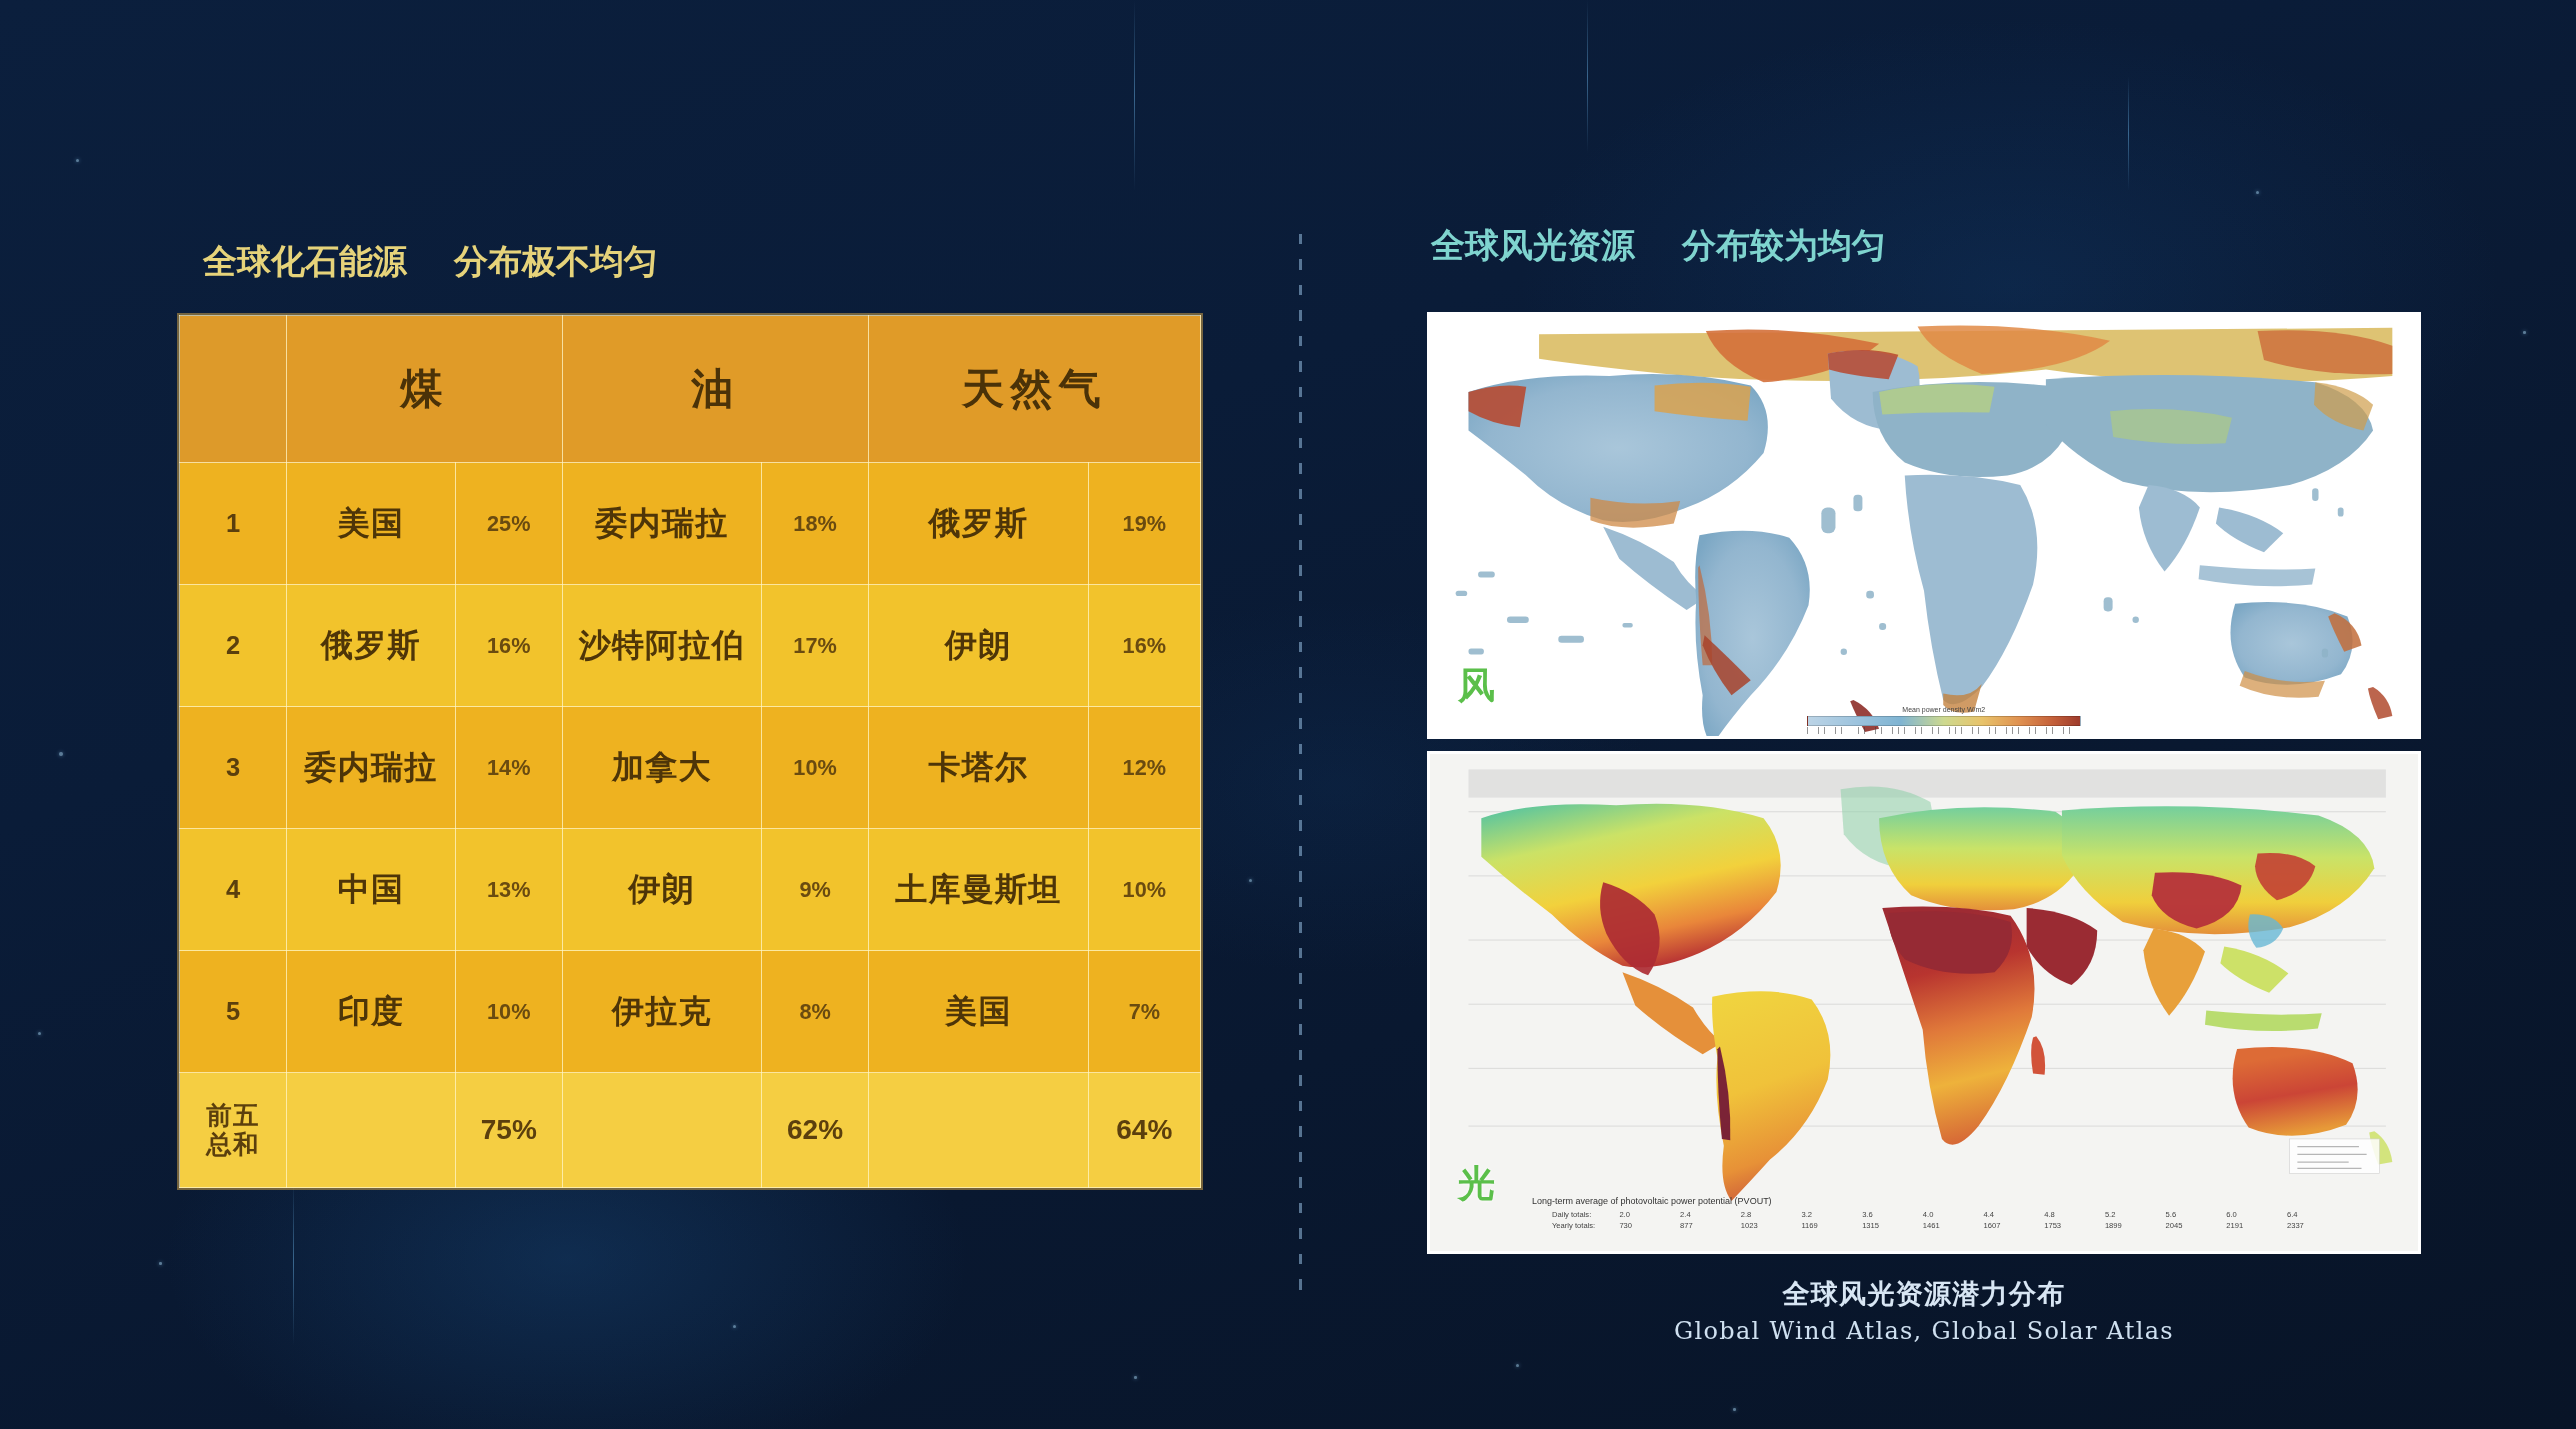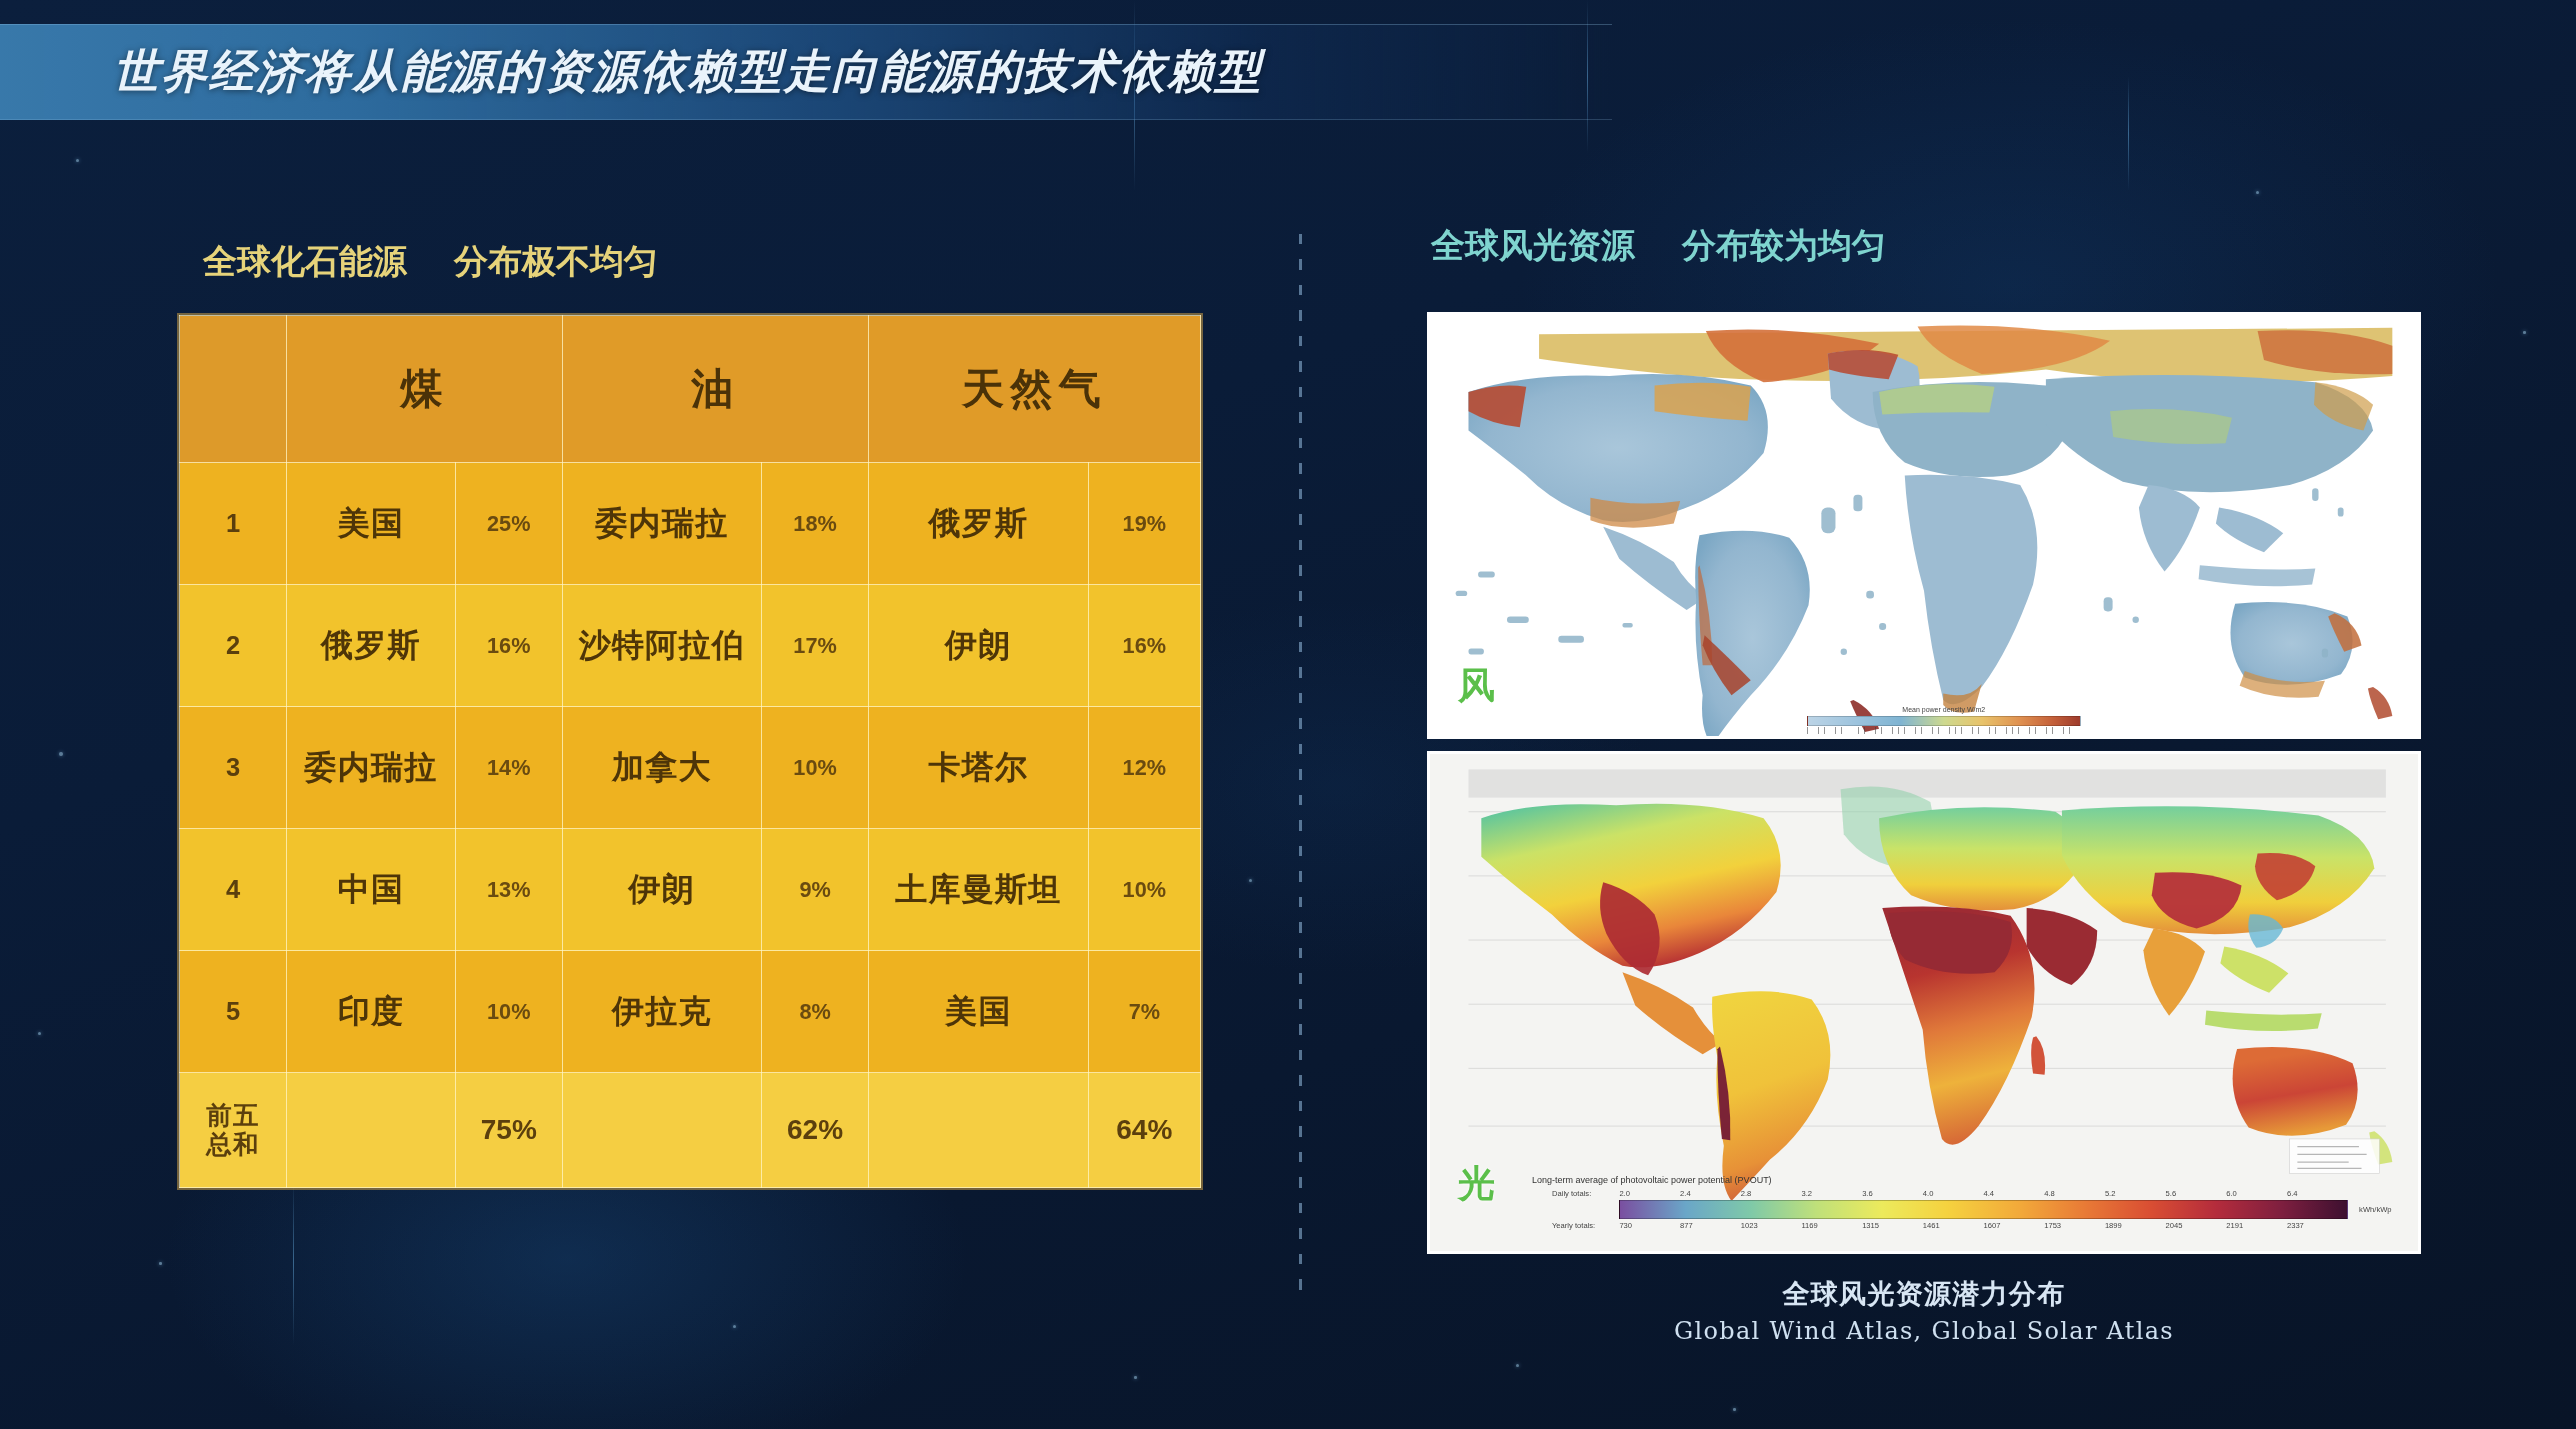--- a/index.html
+++ b/index.html
@@ -224,23 +224,20 @@
     <i style="left:2256px; top:191px;  width:3.2px;  height:3.2px;"></i>
     <i style="left:1733px; top:1408px; width:2.5px;  height:2.5px;"></i>
     <i style="left:38px;   top:1032px; width:3.2px;  height:3.2px;"></i>
     <i style="left:1249px; top:879px; width:3.2px;  height:3.2px;"></i>
   </div>
   <span class="glowline" style="left:1134px; top:0px;   height:191px;"></span>
   <span class="glowline" style="left:1587px; top:0px;   height:153px;"></span>
   <span class="glowline" style="left:293px;  top:1179px; height:166px;"></span>
   <span class="glowline" style="left:2128px; top:76px;  height:115px;"></span>
 
-  <div class="title-bar">
-    <div class="title-text">世界经济将从能源的资源依赖型走向能源的技术依赖型</div>
-  </div>
 
   <div class="sec-head left">
     <span>全球化石能源</span>
     <span>分布极不均匀</span>
   </div>
   <div class="sec-head right">
     <span>全球风光资源</span>
     <span>分布较为均匀</span>
   </div>
 
@@ -531,25 +528,20 @@
             <span>4.4</span>
             <span>4.8</span>
             <span>5.2</span>
             <span>5.6</span>
             <span>6.0</span>
             <span>6.4</span>
           </span>
           <span class="sl-unit"></span>
         </div>
         <div class="sl-row">
-          <span class="sl-rowname"></span>
-          <span class="sl-bar"></span>
-          <span class="sl-unit">kWh/kWp</span>
-        </div>
-        <div class="sl-row">
           <span class="sl-rowname">Yearly totals:</span>
           <span class="sl-ticks">
             <span>730</span>
             <span>877</span>
             <span>1023</span>
             <span>1169</span>
             <span>1315</span>
             <span>1461</span>
             <span>1607</span>
             <span>1753</span>

